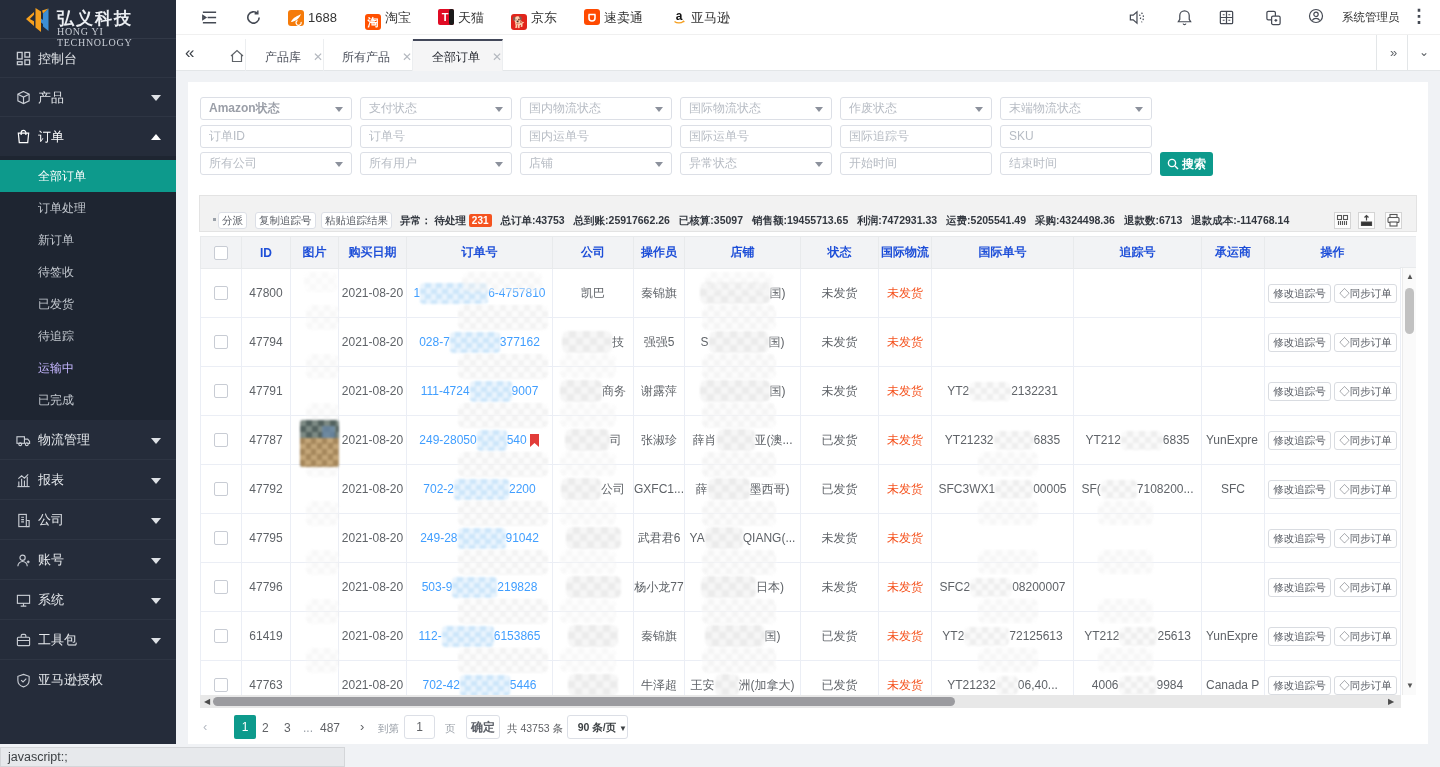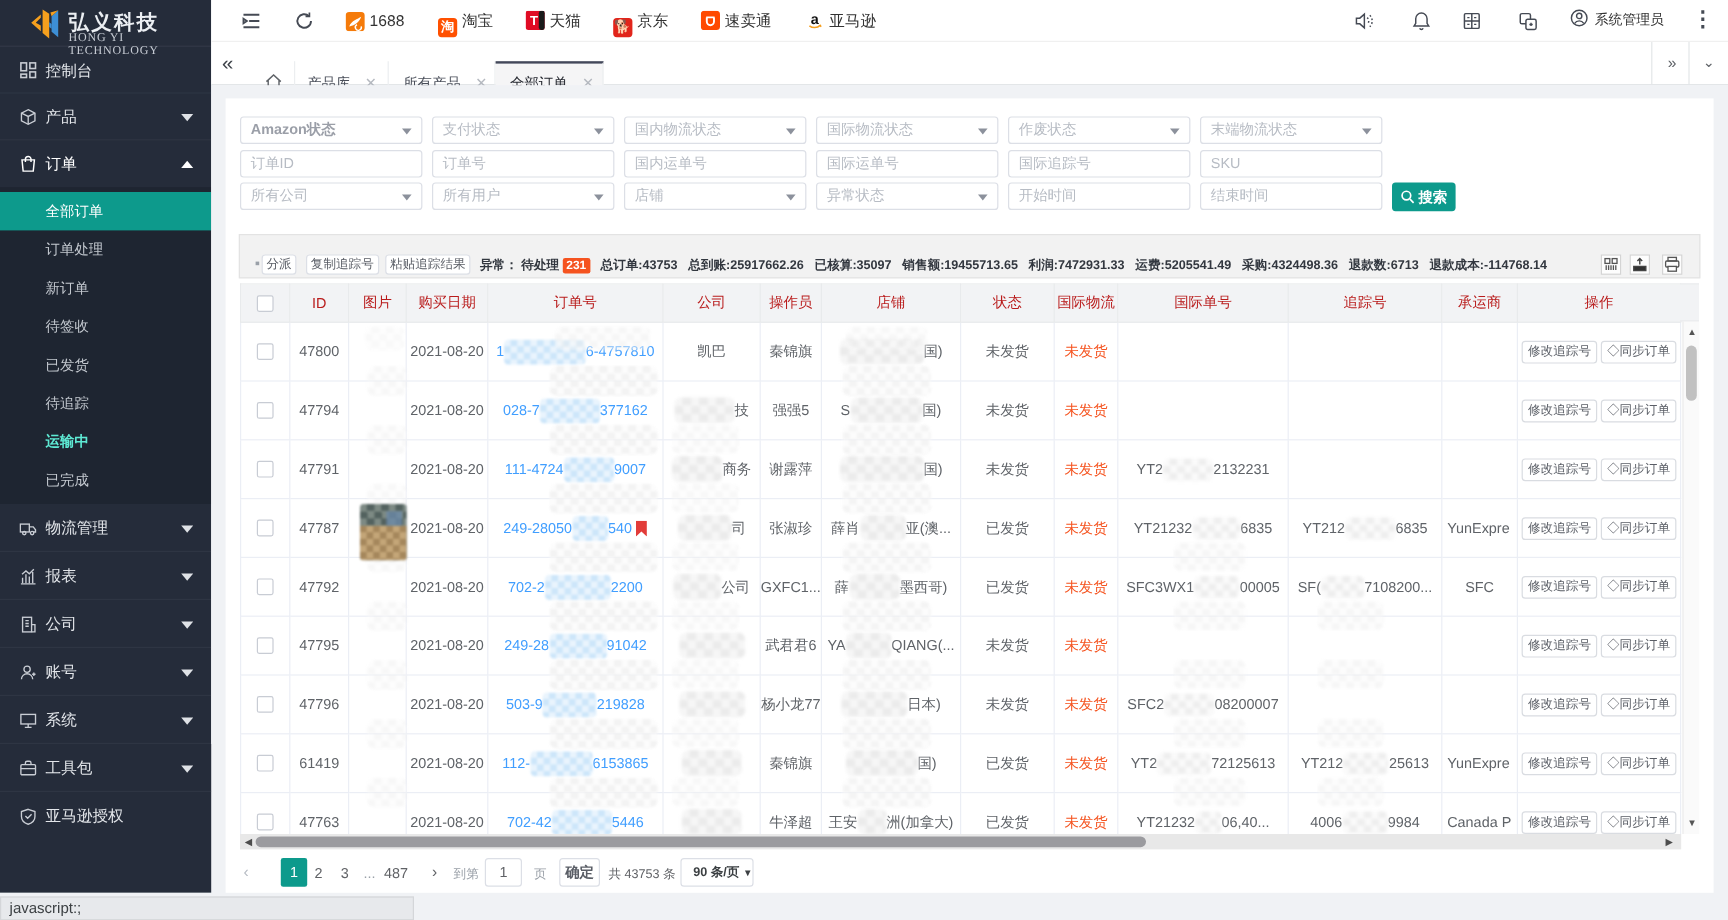--- a/index.html
+++ b/index.html
@@ -9,49 +9,49 @@
 #sidebar{position:absolute;left:0;top:0;width:176px;height:744px;background:#252c3a;overflow:hidden;}
 #logo{height:39px;border-bottom:1px solid #323947;position:relative;}
 .mitem{height:39px;line-height:39px;border-bottom:1px solid #2e3543;color:#e3e6ea;font-size:13px;position:relative;padding-left:38px;}
 .mitem .mic{position:absolute;left:16px;top:12px;width:15px;height:15px;}
 .mitem .car{position:absolute;right:15px;top:17px;width:0;height:0;border-left:5px solid transparent;border-right:5px solid transparent;}
 .car.down{border-top:6px solid #dfe2e6;}
 .car.up{border-bottom:6px solid #ffffff;}
 #submenu{background:#1e2531;padding:4px 0;}
 .sitem{height:32px;line-height:32px;color:#c3c8cf;font-size:12px;padding-left:38px;}
 .sitem.active{background:#0d9a8c;color:#fff;}
-.sitem.hov{color:#5eead4;font-weight:bold;}
+.sitem.hov{color:#c4b5fd;font-weight:normal;}
 .gitem{height:40px;line-height:40px;border-bottom:1px solid #2e3543;color:#e3e6ea;font-size:13px;position:relative;padding-left:38px;}
 .gitem .mic{position:absolute;left:16px;top:13px;width:15px;height:15px;}
 .gitem .car{position:absolute;right:15px;top:18px;width:0;height:0;border-left:5px solid transparent;border-right:5px solid transparent;}
 
 #topbar{position:absolute;left:176px;top:0;width:1264px;height:35px;background:#fff;border-bottom:1px solid #f0f0f0;}
 .ticon{position:absolute;top:9px;width:17px;height:17px;color:#444;}
 .shop{position:absolute;top:0;height:35px;line-height:35px;font-size:13px;color:#333;}
 .shop .sic{display:inline-block;width:16px;height:16px;border-radius:3px;vertical-align:-4px;margin-right:4px;text-align:center;line-height:16px;color:#fff;font-size:11px;font-weight:bold;}
 
 #tabbar{position:absolute;left:176px;top:35px;width:1264px;height:36px;background:#fff;border-bottom:1px solid #e3e6e8;}
-.tab{position:absolute;top:16px;height:36px;line-height:36px;font-size:12px;color:#4a4f5a;text-align:left;border-right:1px solid #eceef0;}
+.tab{position:absolute;top:4px;height:36px;line-height:36px;font-size:12px;color:#4a4f5a;text-align:right;border-right:1px solid #eceef0;}
 .tab .x{color:#b4b8bf;font-size:12px;margin-left:12px;}
 
 #main{position:absolute;left:176px;top:71px;width:1264px;height:549px;background:#f0f2f5;}
 #card{position:absolute;left:12px;top:11px;width:1240px;height:663px;background:#fff;}
 
 .fin{position:absolute;width:152px;height:23px;border:1px solid #dcdfe6;border-radius:3px;font-size:12px;color:#b7bcc4;line-height:21px;padding-left:8px;background:#fff;}
 .fin .fcar{position:absolute;right:8px;top:9px;width:0;height:0;border-left:4.5px solid transparent;border-right:4.5px solid transparent;border-top:5.5px solid #8c919c;}
 #searchbtn{position:absolute;left:972px;top:70px;width:53px;height:24px;background:#0d9a8c;border-radius:3px;color:#fff;font-size:12px;text-align:center;line-height:24px;}
 
 #toolbar{position:absolute;left:11px;top:113px;width:1218px;height:37px;background:#f2f2f2;border:1px solid #e3e3e3;}
 .tbtn{display:inline-block;height:17px;line-height:15px;border:1px solid #dcdfe6;border-radius:3px;background:#fff;color:#5a5e66;font-size:10.5px;padding:0 3px;vertical-align:middle;}
 .badge{display:inline-block;background:#f5531f;color:#fff;font-size:10px;font-weight:bold;border-radius:2px;padding:1px 3px;}
 .ticobtn{position:absolute;top:16px;width:17px;height:17px;border:1px solid #d4d4d4;background:#fdfdfd;}
 
 #tablewrap{position:absolute;left:12px;top:154px;width:1216px;height:459px;overflow:hidden;}
 table{border-collapse:collapse;table-layout:fixed;width:1200px;font-size:12px;color:#5f6368;}
-th{height:32px;background:#f2f3f5;border:1px solid #e8eaec;font-weight:normal;color:#b91c1c;font-size:12px;}
+th{height:32px;background:#f2f3f5;border:1px solid #e8eaec;font-weight:bold;color:#1d4ed8;font-size:12px;}
 td{height:49px;border:1px solid #ebeef5;text-align:center;overflow:hidden;white-space:nowrap;}
 .blue{color:#409eff;}
 .orange{color:#f5531f;}
 .opbtn{display:inline-block;height:19px;line-height:17px;border:1px solid #d9dce1;border-radius:3px;background:#fff;color:#5a5e66;font-size:10.5px;padding:0 4px;}
 .cb{display:inline-block;width:14px;height:14px;border:1px solid #c8ccd4;border-radius:2px;background:#fff;vertical-align:middle;}
 
 #vscroll{position:absolute;left:1214px;top:186px;width:14px;height:427px;background:#fafafa;border-left:1px solid #ebebeb;}
 #hscroll{position:absolute;left:12px;top:613px;width:1201px;height:13px;background:#e8e8e8;}
 
 #pager{position:absolute;left:12px;top:626px;width:1216px;height:37px;background:#fff;font-size:12px;color:#606266;}
@@ -187,21 +187,21 @@
     </svg>
   <svg class="ticon" style="left:1089px" viewBox="0 0 18 18" fill="none" stroke="#454a54" stroke-width="1.3">
       <rect x="2" y="2.5" width="9" height="9" rx="1.5"></rect>
       <rect x="7" y="7.5" width="9" height="9" rx="1.5" fill="#fff"></rect>
       <path d="M10 12 h3 M11.5 10.5 v3"></path>
     </svg>
   <div class="shop" style="left:1132px;font-size:11.5px;"><svg width="16" height="16" viewBox="0 0 16 16" style="vertical-align:-3px" fill="none" stroke="#454a54" stroke-width="1.2">
         <circle cx="8" cy="8" r="6.5"></circle>
         <circle cx="8" cy="6.3" r="2.2"></circle>
         <path d="M4.2 12.5 a4.5 4.5 0 0 1 7.6 0"></path>
-      </svg><span style="margin-left:5px">系统管理员</span></div>
+      </svg><span style="margin-left:18px">系统管理员</span></div>
   <div class="abs" style="left:1234px;top:5px;font-size:18px;color:#454a54;font-weight:bold;">⋮</div>
 </div>
 <div id="tabbar">
   <div class="abs" style="left:9px;top:0;font-size:17px;color:#3c4148;line-height:35px;">«</div>
   <div class="tab" style="left:34px;width:36px;"><svg style="margin:9px 0 0 10px" width="16" height="16" viewBox="0 0 16 16" fill="none" stroke="#5f6368" stroke-width="1.2">
         <path d="M2 8 L8 2.5 L14 8 M3.5 6.8 V13.5 H12.5 V6.8"></path>
       </svg></div>
   <div class="tab" style="left:70px;width:78px;padding-left:10px;">产品库<span class="x">✕</span></div>
   <div class="tab" style="left:148px;width:89px;padding-left:12px;">所有产品<span class="x">✕</span></div>
   <div class="tab" style="left:237px;width:90px;padding-left:12px;background:#f5f5f6;border-top:2px solid #43485a;line-height:33px;color:#23262e;">全部订单<span class="x">✕</span></div>

